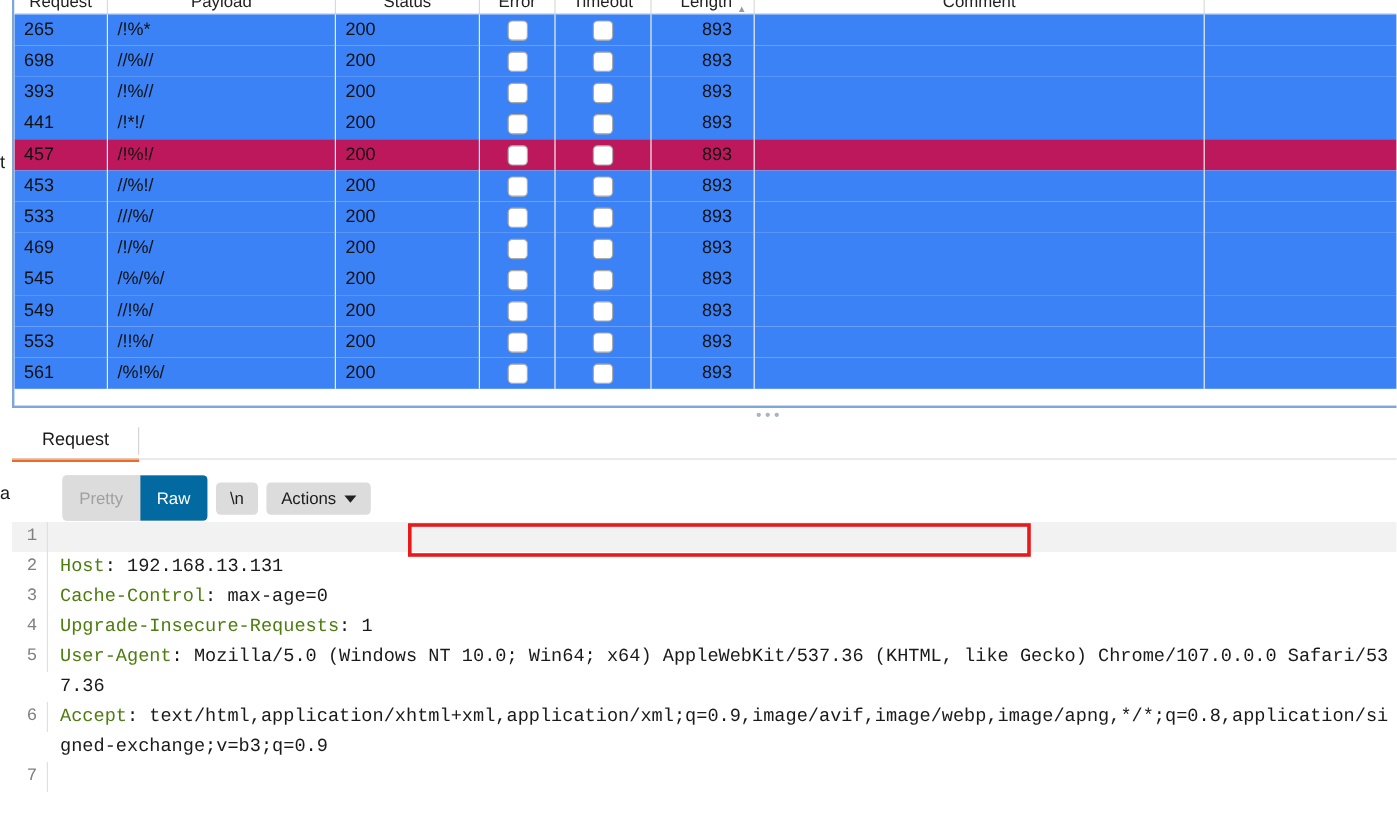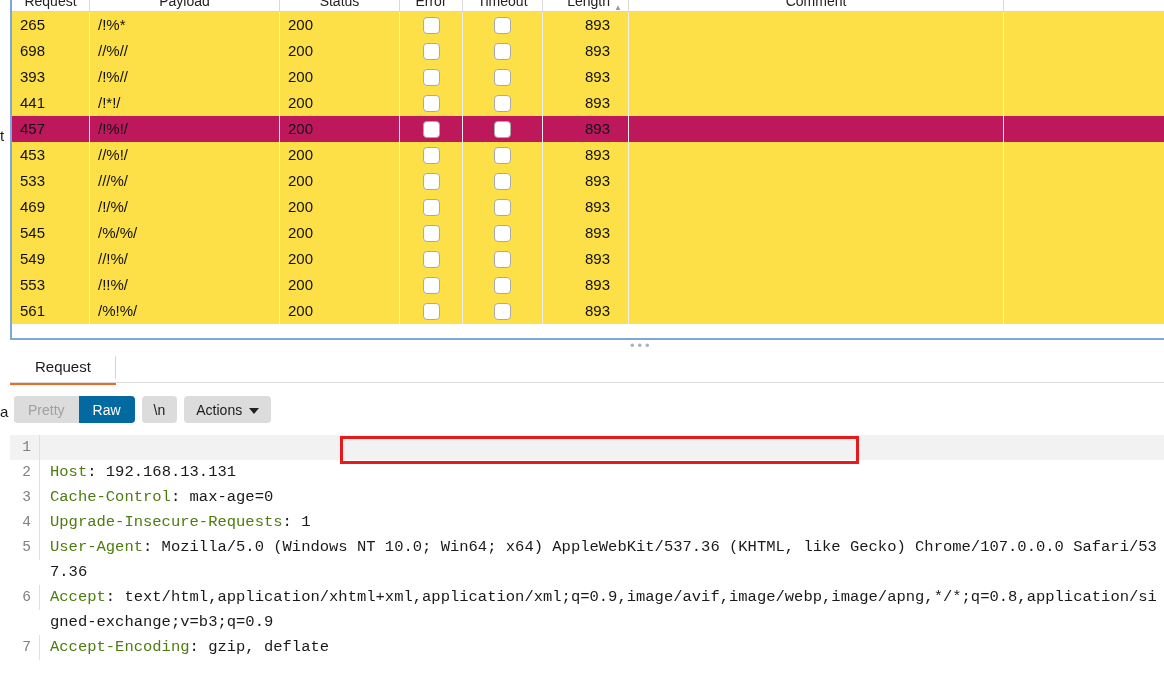--- a/index.html
+++ b/index.html
@@ -90,21 +90,21 @@
   }
 
   .tbody {
     position: relative;
     width: 100%;
   }
   .trow {
     display: flex;
     align-items: center;
     height: 26px;
-    background: #fde047;
+    background: #3b82f6;
   }
   .trow.selected { background: #be185d; }
   .tcell {
     font-size: 15px;
     color: #111111;
     padding: 0 8px;
     height: 26px;
     line-height: 26px;
     white-space: nowrap;
     overflow: hidden;
@@ -185,21 +185,22 @@
     left: 14px; top: 396px;
     display: flex;
     align-items: center;
     gap: 7px;
   }
   .seg {
     display: flex;
     background: #dcdcdc;
     border-radius: 4px;
     overflow: hidden;
-    height: 27px;
+    height: 38px;
+    margin-left: 38px;
   }
   .seg-btn {
     font-size: 14px;
     padding: 0 14px;
     display: flex;
     align-items: center;
     color: #a0a0a0;
     background: #dcdcdc;
   }
   .seg-btn.on {
@@ -518,19 +519,18 @@
       <div class="eline">
         <div class="gutter">5</div>
         <div class="etext wrapme"><span class="k-hdr">User-Agent</span><span class="k-plain">: Mozilla/5.0 (Windows NT 10.0; Win64; x64) AppleWebKit/537.36 (KHTML, like Gecko) Chrome/107.0.0.0 Safari/537.36</span></div>
       </div>
       <div class="eline">
         <div class="gutter">6</div>
         <div class="etext wrapme"><span class="k-hdr">Accept</span><span class="k-plain">: text/html,application/xhtml+xml,application/xml;q=0.9,image/avif,image/webp,image/apng,*/*;q=0.8,application/signed-exchange;v=b3;q=0.9</span></div>
       </div>
       <div class="eline">
         <div class="gutter">7</div>
-        <div class="etext"><span class="k-hdr">Accept-Encoding</span><span class="k-plain">: gzip, deflate</span></div>
       </div>
     </div>
 
   <div class="red-box"></div>
 
 </div>
 
 </body></html>

